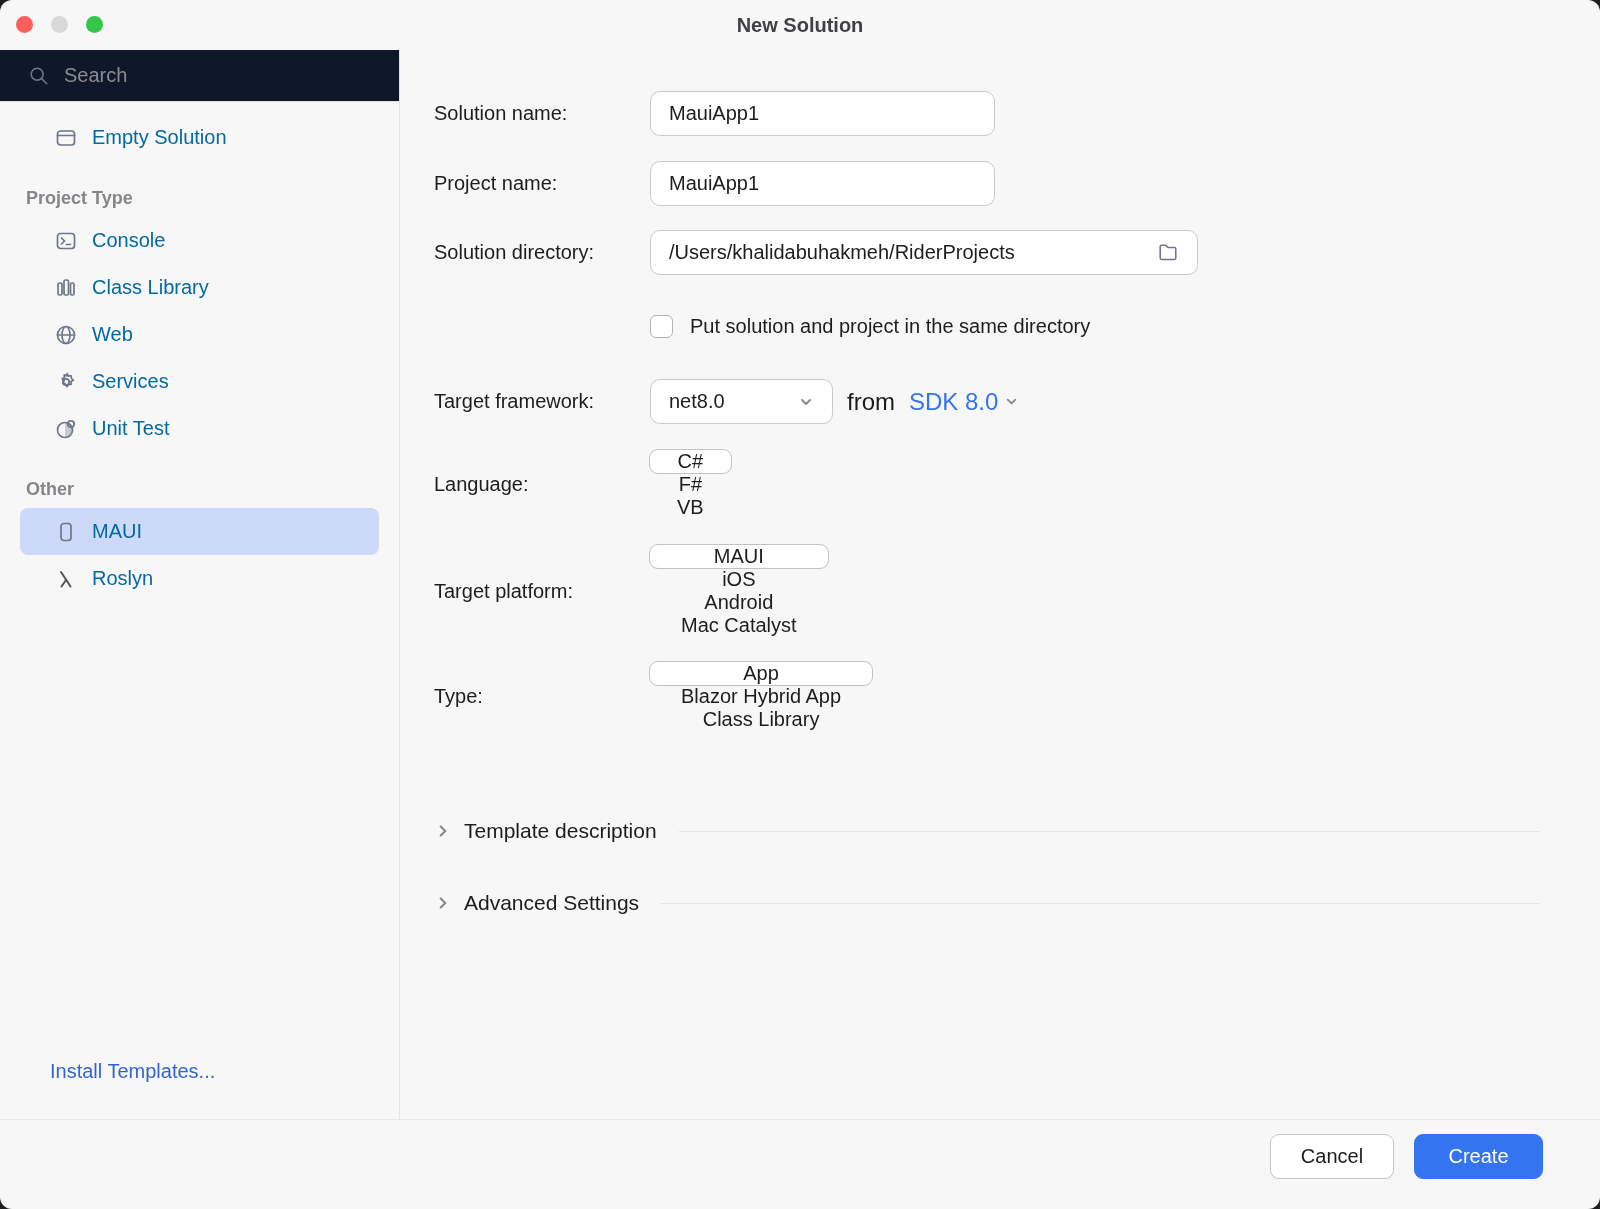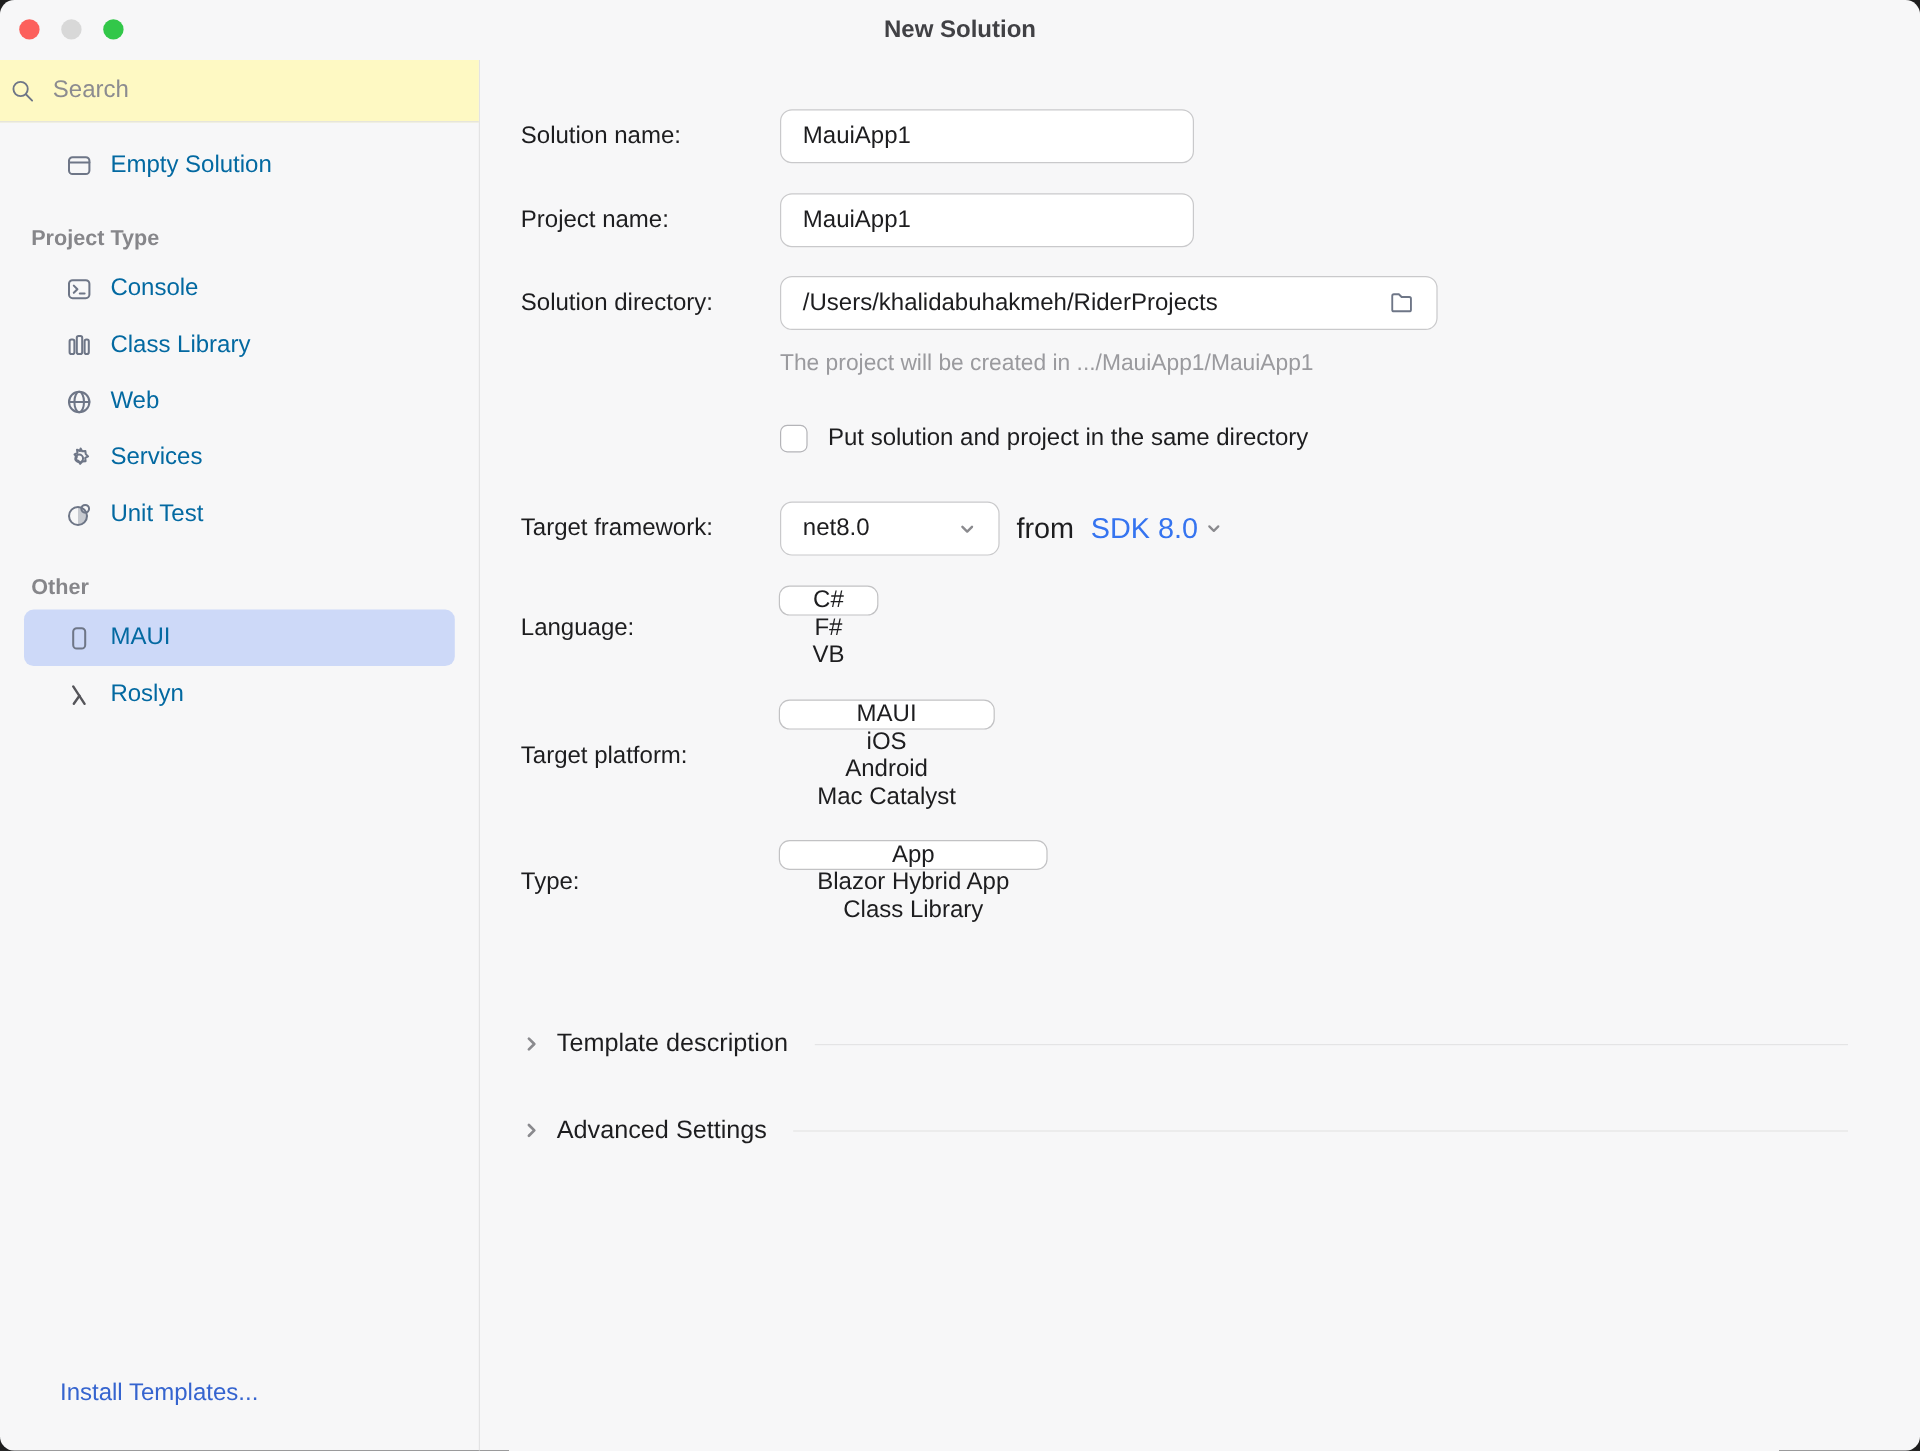--- a/index.html
+++ b/index.html
@@ -13,21 +13,21 @@
   .titlebar { position:relative; height:50px; flex:0 0 50px; display:flex; align-items:center; justify-content:center; }
   .traffic { position:absolute; left:16px; top:16px; display:flex; gap:18px; }
   .light { width:17px; height:17px; border-radius:50%; }
   .light.red { background:#fc605c; }
   .light.gray { background:#d8d8d8; }
   .light.green { background:#32c749; }
   .win-title { font-size:20px; font-weight:bold; color:#414145; }
   
   .content-row { flex:1 1 auto; display:flex; min-height:0; }
   .sidebar { position:relative; width:400px; flex:0 0 400px; border-right:1px solid #e3e3e4; }
-  .searchbox { height:52px; background:#fef9c3; border-bottom:1px solid #e0e0e1; display:flex; align-items:center; padding-left:8px; gap:14px; }
+  .searchbox { height:52px; background:#0f172a; border-bottom:1px solid #e0e0e1; display:flex; align-items:center; padding-left:28px; gap:14px; }
   .searchbox .ph { font-size:20px; color:#8c8c90; }
   .side-list { padding-top:12px; }
   .side-item { display:flex; align-items:center; height:47px; padding-left:34px; gap:14px; font-size:20px; color:#0369a1; border-radius:8px; margin:0 20px; }
   .side-item.selected { background:#cdd9f8; }
   .side-item .ic { display:flex; width:24px; height:24px; align-items:center; justify-content:center; flex:0 0 24px; }
   .side-header { font-size:18px; font-weight:bold; color:#86868a; padding-left:26px; margin-top:27px; margin-bottom:8px; }
   .install-link { position:absolute; left:50px; bottom:36px; font-size:20px; color:#3564cf; cursor:pointer; }
   
   .main { flex:1 1 auto; position:relative; padding:41px 60px 0 34px; }
   .frow { display:flex; align-items:center; }
@@ -202,21 +202,20 @@
       <div class="frow" style="margin-top:24px">
         <div class="flabel">Solution directory:</div>
         <div class="tinput w-dir">
           <span>/Users/khalidabuhakmeh/RiderProjects</span>
           <svg class="icon" width="22" height="22" viewBox="0 0 24 24">
             <path d="M3.5 19 V6.5 a1.5 1.5 0 0 1 1.5 -1.5 h4.5 l2.5 2.5 h7 a1.5 1.5 0 0 1 1.5 1.5 V19 a1.5 1.5 0 0 1 -1.5 1.5 h-14 a1.5 1.5 0 0 1 -1.5 -1.5 z" transform="translate(0,-1.5)"></path>
           </svg>
         </div>
       </div>
 
-      <div class="hint">The project will be created in .../MauiApp1/MauiApp1</div>
 
       <div class="checkrow" style="margin-top:40px">
         <div class="checkbox"></div>
         <div class="checklabel">Put solution and project in the same directory</div>
       </div>
 
 
       <div class="frow" style="margin-top:41px">
         <div class="flabel">Target framework:</div>
         <div class="tinput dropdown">
@@ -409,14 +408,18 @@
         <svg class="chev" width="18" height="18" viewBox="0 0 16 16">
             <polyline points="6,4 10,8 6,12"></polyline>
           </svg>
         <span class="collapse-title">Advanced Settings</span>
         <div class="collapse-line"></div>
       </div>
 
     </div>
   </div>
 
+  <div class="footer">
+    <div class="btn cancel">Cancel</div>
+    <div class="btn create">Create</div>
+  </div>
 
 </div>
 
 </body></html>

